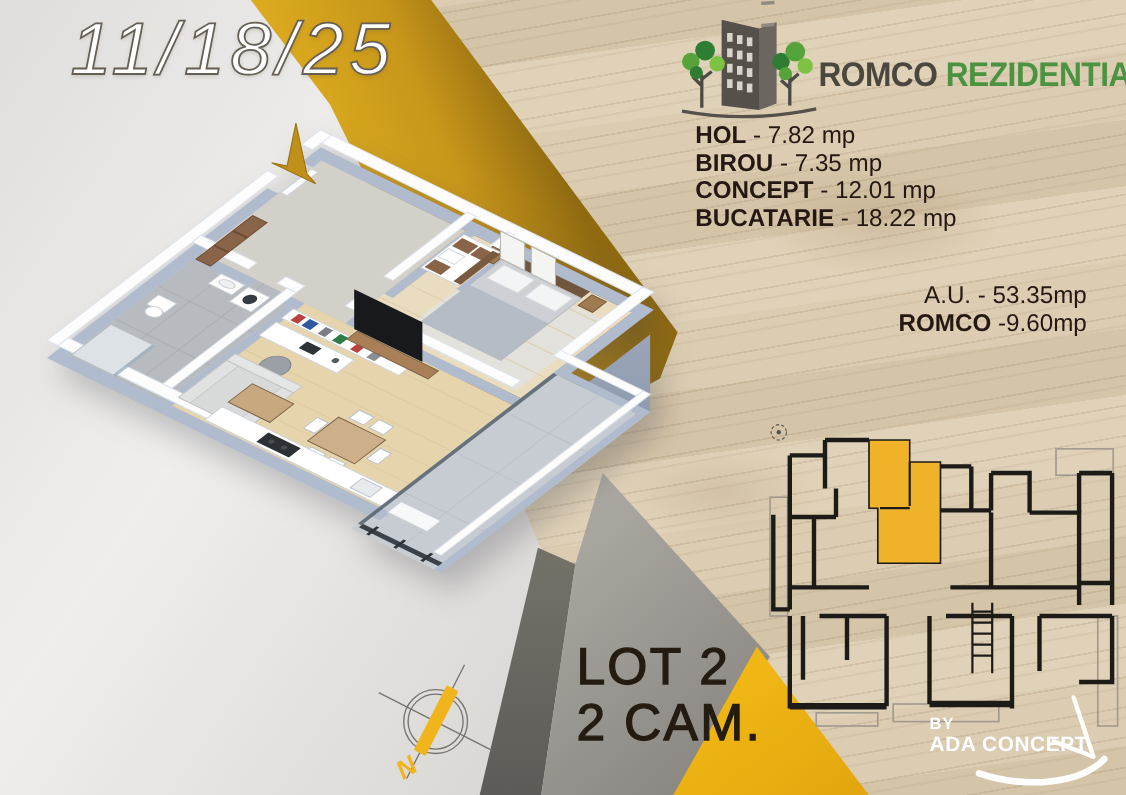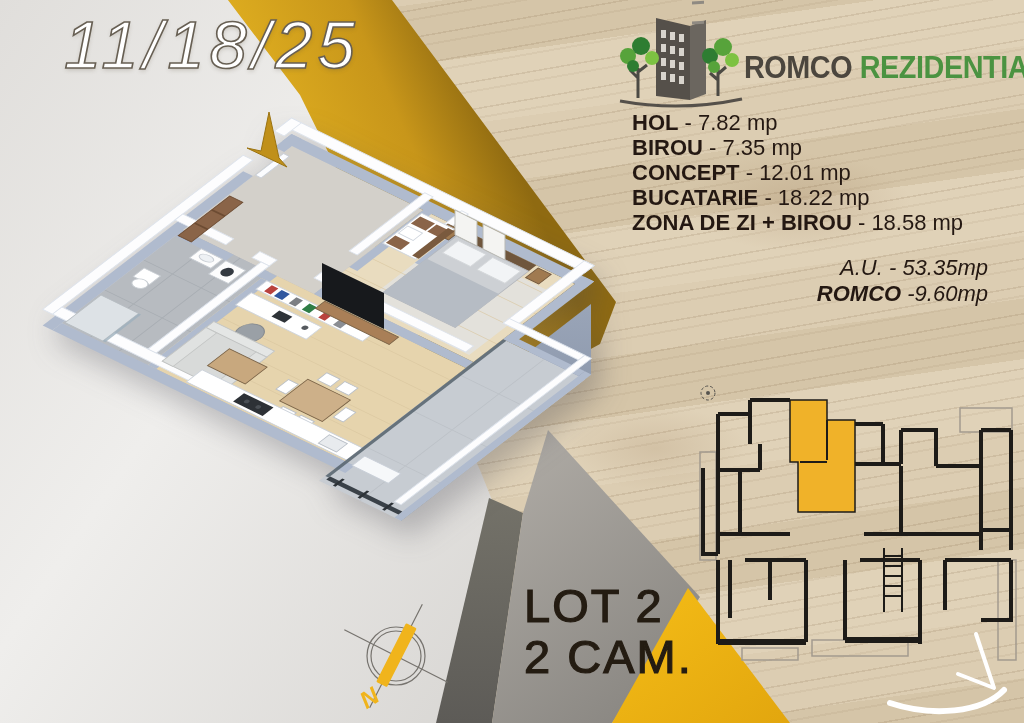--- a/index.html
+++ b/index.html
@@ -19,21 +19,21 @@
   
   .wordmark{left:744px;top:50px;font-size:31px;font-weight:bold;letter-spacing:-0.5px;
             transform:scaleX(.93);transform-origin:left;white-space:nowrap;}
   .wm-a{color:var(--charcoal,#4b463e);} .wm-b{color:var(--green,#4b9341);}
   
   .rooms{left:602px;top:110px;color:var(--text_dark,#241812);font-size:22px;line-height:25px;white-space:nowrap;margin-left:30px;}
   .rooms b{font-weight:bold;}
   .rooms span{white-space:pre;}
   
   .totals{left:700px;top:255px;width:288px;text-align:right;color:var(--text_dark,#241812);
-          font-size:22px;line-height:26px;font-style:italic;}
+          font-size:22px;line-height:26px;}
   .totals span{white-space:pre;}
   
   .lot{left:524px;top:580px;color:#241c12;font-size:47px;line-height:51px;letter-spacing:2px;
        -webkit-text-stroke:1.2px #241c12;white-space:nowrap;}
   
   .credit{left:845px;top:650px;color:#ffffff;line-height:1.15;}
   .credit .by{font-size:15px;font-weight:bold;letter-spacing:1px;}
   .credit .nm{font-size:19px;font-weight:bold;letter-spacing:.5px;}
 </style>
 </head>
@@ -318,27 +318,30 @@
     <span class="wm-a">ROMCO</span>
     <span> </span>
     <span class="wm-b">REZIDENTIAL</span>
   </div>
 
   <div class="abs rooms">
     <div><b>HOL</b><span> - </span><span>7.82 mp</span></div>
     <div><b>BIROU</b><span> - </span><span>7.35 mp</span></div>
     <div><b>CONCEPT</b><span> - </span><span>12.01 mp</span></div>
     <div><b>BUCATARIE</b><span> - </span><span>18.22 mp</span></div>
-    <div><b>ZONA DE ZI + BIROU</b><span> - </span><span>18.58 mp</span></div>
   </div>
 
   <div class="abs totals">
     <div><span>A.U.</span><span> - </span><span>53.35mp</span></div>
     <div><b>ROMCO</b><span> -</span><span>9.60mp</span></div>
   </div>
 
   <div class="abs lot">
     <div>LOT 2</div>
     <div>2 CAM.</div>
   </div>
 
+  <div class="abs credit">
+    <div class="by">BY</div>
+    <div class="nm">ADA CONCEPT</div>
+  </div>
 
 </div>
 
 </body></html>

